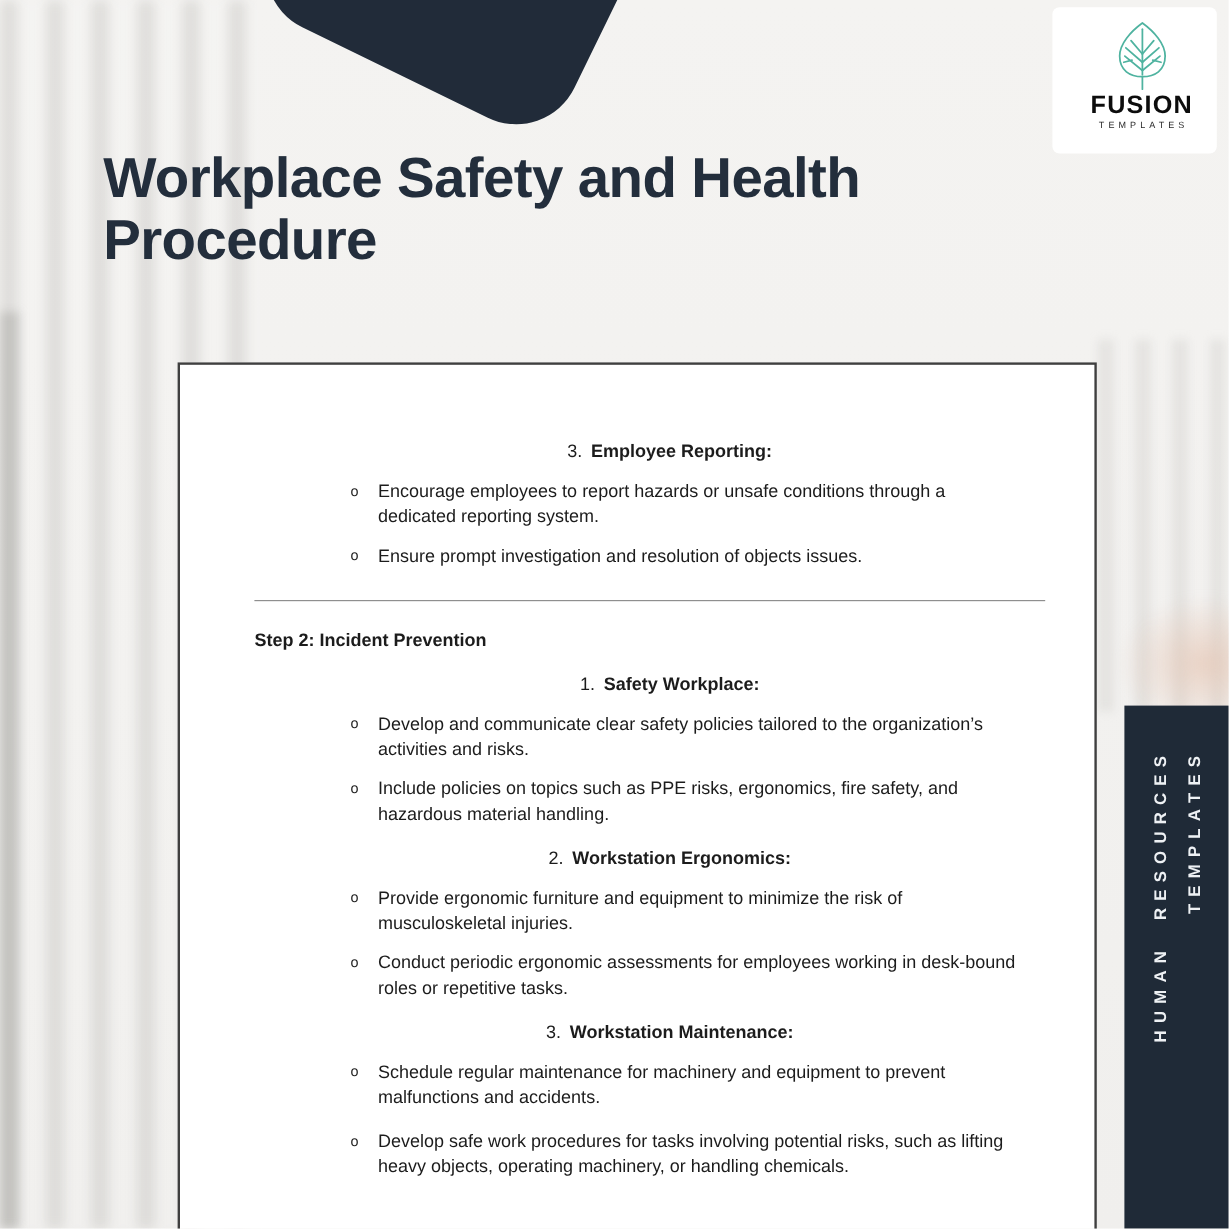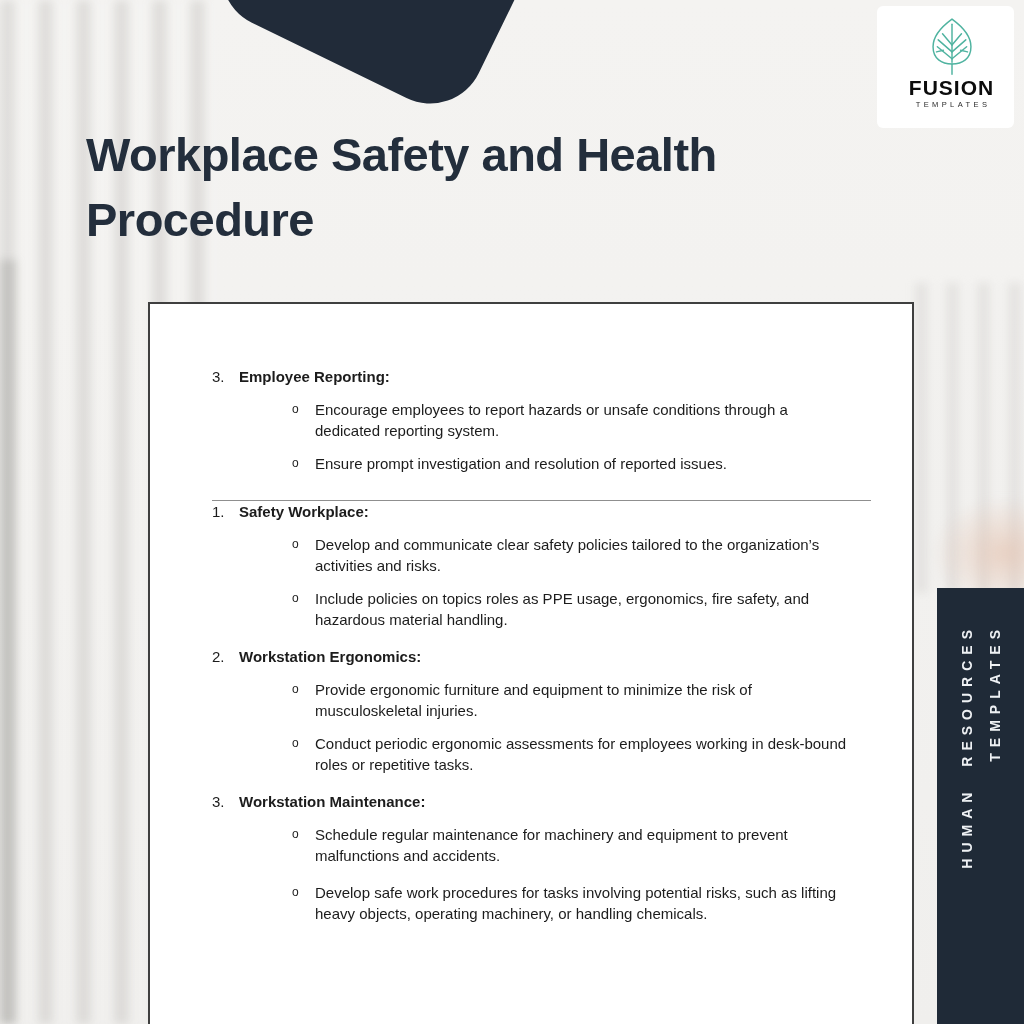--- a/index.html
+++ b/index.html
@@ -53,21 +53,21 @@
     font-size:21px;font-weight:700;letter-spacing:1px;color:#0c0c0c;
     line-height:22px;margin-top:1px;
   }
   .brand-tagline{
     font-size:7.5px;font-weight:400;letter-spacing:3.4px;color:#2a2a2a;
     line-height:10px;margin-top:1px;padding-left:3px;
   }
   
   .page-title{
     position:absolute;left:86px;top:122px;width:756px;margin:0;
-    font-size:47px;line-height:65px;font-weight:700;letter-spacing:-0.5px;
+    font-size:47px;line-height:52px;font-weight:700;letter-spacing:-0.5px;
     color:#232e3c;
   }
   
   .ribbon{
     position:absolute;left:40px;top:240px;width:958px;height:37px;
     background:var(--navy);
     clip-path:polygon(0 0,100% 0,calc(100% - 21px) 50%,100% 100%,0 100%,21px 50%);
     display:flex;align-items:center;justify-content:flex-end;
   }
   .ribbon-label{
@@ -79,21 +79,21 @@
     position:absolute;left:148px;top:302px;width:766px;height:760px;
     background:#ffffff;border:2px solid var(--page-border);
   }
   .doc-content{
     padding:62px 40px 0 62px;
     font-size:15px;line-height:21px;color:#1c1c1c;
   }
   .doc-item{margin-top:0;}
   .doc-item + .doc-item{margin-top:16px;}
   .doc-section-title + .doc-item{margin-top:16px;}
-  .doc-item-head{font-weight:700;}
+  .doc-item-head{margin-left:25px;font-weight:700;text-align:center;}
   .doc-num{display:inline-block;width:27px;font-weight:400;}
   .doc-bullet{display:flex;margin:12px 0 0 80px;}
   .doc-bullet-glyph{
     display:inline-block;width:23px;flex:0 0 23px;
     font-size:12px;line-height:21px;color:#222;
   }
   .doc-bullet-text{width:532px;line-height:21px;}
   .doc-divider{
     border:none;border-top:1px solid #8f8f8f;height:0;
     margin:26px 0 0 0;margin-right:1px;
@@ -152,33 +152,34 @@
   <div class="doc-page">
     <div class="doc-content">
         <div class="doc-item">
           <div class="doc-item-head"><span class="doc-num">3.</span><span class="doc-item-title">Employee Reporting:</span></div>
           <div class="doc-bullet">
             <span class="doc-bullet-glyph">o</span>
             <span class="doc-bullet-text">Encourage employees to report hazards or unsafe conditions through a dedicated reporting system.</span>
           </div>
           <div class="doc-bullet">
             <span class="doc-bullet-glyph">o</span>
-            <span class="doc-bullet-text">Ensure prompt investigation and resolution of reported issues.</span>
+            <span class="doc-bullet-text">Ensure prompt investigation and resolution of objects issues.</span>
           </div>
         </div>
         <div class="doc-divider"></div>
+        <div class="doc-section-title">Step 2: Incident Prevention</div>
         <div class="doc-item">
           <div class="doc-item-head"><span class="doc-num">1.</span><span class="doc-item-title">Safety Workplace:</span></div>
           <div class="doc-bullet">
             <span class="doc-bullet-glyph">o</span>
             <span class="doc-bullet-text">Develop and communicate clear safety policies tailored to the organization’s activities and risks.</span>
           </div>
           <div class="doc-bullet">
             <span class="doc-bullet-glyph">o</span>
-            <span class="doc-bullet-text">Include policies on topics roles as PPE usage, ergonomics, fire safety, and hazardous material handling.</span>
+            <span class="doc-bullet-text">Include policies on topics such as PPE risks, ergonomics, fire safety, and hazardous material handling.</span>
           </div>
         </div>
         <div class="doc-item">
           <div class="doc-item-head"><span class="doc-num">2.</span><span class="doc-item-title">Workstation Ergonomics:</span></div>
           <div class="doc-bullet">
             <span class="doc-bullet-glyph">o</span>
             <span class="doc-bullet-text">Provide ergonomic furniture and equipment to minimize the risk of musculoskeletal injuries.</span>
           </div>
           <div class="doc-bullet">
             <span class="doc-bullet-glyph">o</span>

